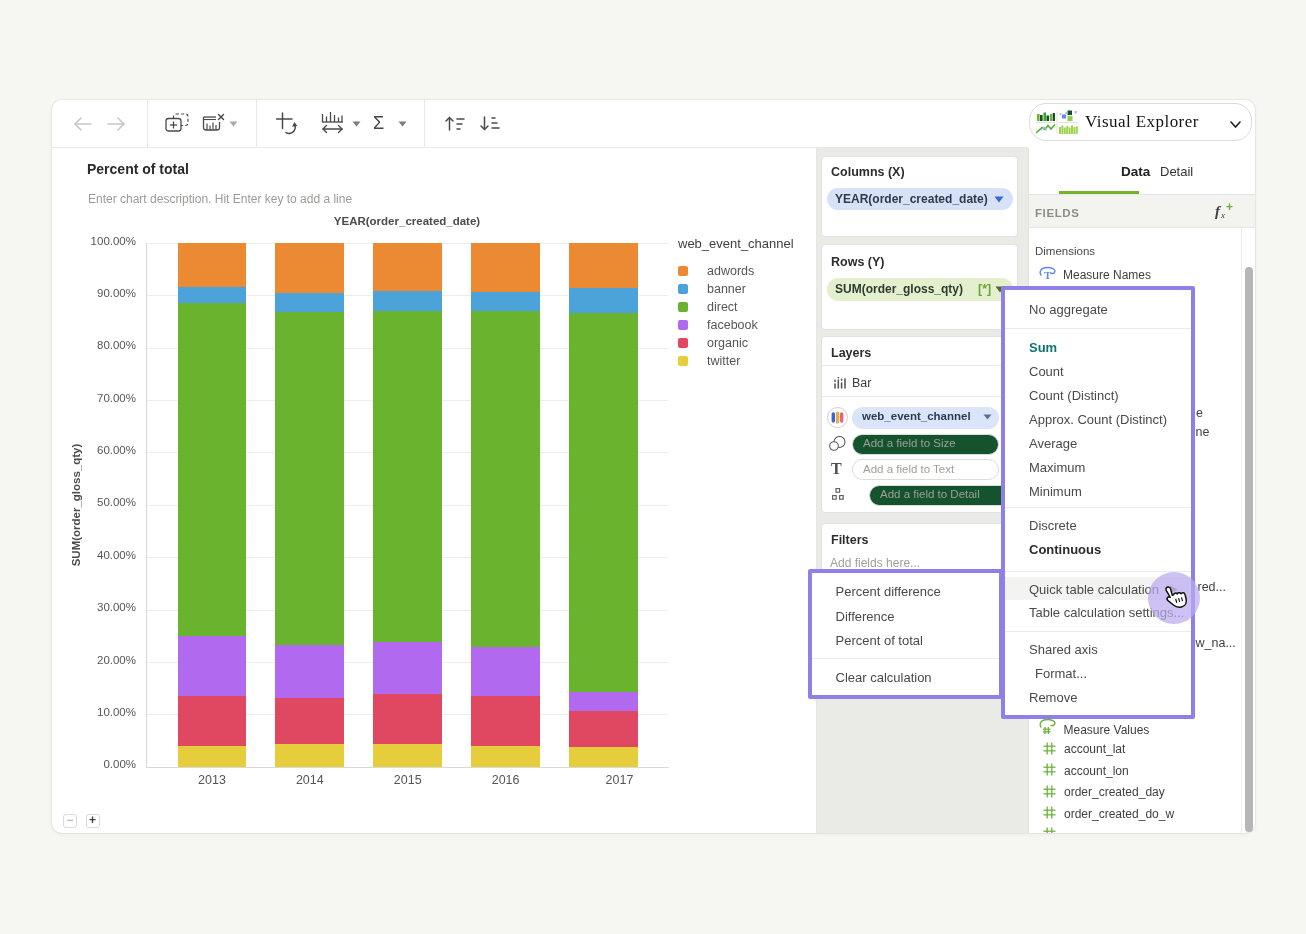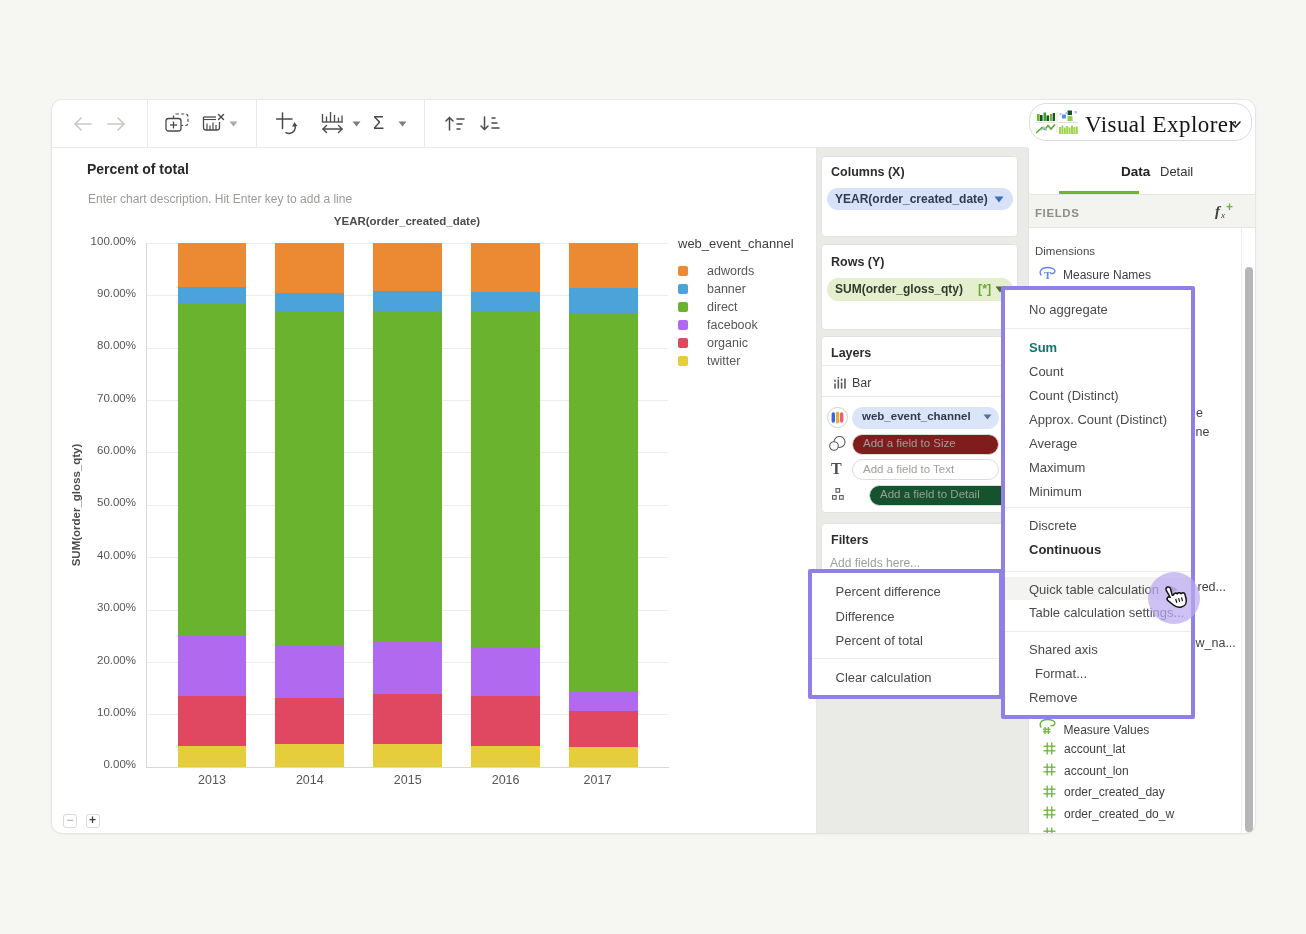--- a/index.html
+++ b/index.html
@@ -63,21 +63,21 @@
 <div class="ylab" style="top:653.5px;">20.00%</div>
 <div class="ylab" style="top:705.8px;">10.00%</div>
 <div class="ylab" style="top:758.1px;">0.00%</div>
 
 <div class="abs" style="left:75.5px;top:505px;transform:translate(-50%,-50%) rotate(-90deg);font-size:11.5px;font-weight:bold;color:#4c4c4c;white-space:nowrap;">SUM(order_gloss_qty)</div>
 
 <div class="xlab" style="left:177.5px;">2013</div>
 <div class="xlab" style="left:275.3px;">2014</div>
 <div class="xlab" style="left:373.2px;">2015</div>
 <div class="xlab" style="left:471.1px;">2016</div>
-<div class="xlab" style="left:563px;">2017</div>
+<div class="xlab" style="left:585px;">2017</div>
 
 <div id="bars">
 <div class="seg" style="left:177.5px;top:243px;height:44px;background:#ec8a33;"></div>
 <div class="seg" style="left:177.5px;top:287px;height:16px;background:#4ba3da;"></div>
 <div class="seg" style="left:177.5px;top:303px;height:333px;background:#6ab32f;"></div>
 <div class="seg" style="left:177.5px;top:636px;height:59.5px;background:#b169f0;"></div>
 <div class="seg" style="left:177.5px;top:695.5px;height:50.0px;background:#e04862;"></div>
 <div class="seg" style="left:177.5px;top:745.5px;height:21.0px;background:#e6cd3c;"></div>
 <div class="seg" style="left:275.3px;top:243px;height:49.5px;background:#ec8a33;"></div>
 <div class="seg" style="left:275.3px;top:292.5px;height:19.5px;background:#4ba3da;"></div>
@@ -168,21 +168,21 @@
     <span style="position:absolute;left:10px;top:3px;font-size:11.5px;font-weight:bold;color:#2e3a52;">web_event_channel</span>
     <svg style="position:absolute;right:7px;top:7.5px;" width="9" height="6" viewBox="0 0 9 6">
         <path d="M0.5 0.5 L8.5 0.5 L4.5 5.5 Z" fill="#5a6f96"></path>
       </svg>
   </div>
 
   <svg style="position:absolute;left:7px;top:99px;" width="17" height="15" viewBox="0 0 17 15">
     <circle cx="10.5" cy="6" r="5.5" fill="none" stroke="#5a5a5a" stroke-width="1.1"></circle>
     <circle cx="5" cy="10" r="4.3" fill="#fff" stroke="#5a5a5a" stroke-width="1.1"></circle>
   </svg>
-  <div class="pill" style="left:30px;top:96.5px;width:147px;height:21px;background:#7f1d1d;border:1px solid #dcdcd9;">
+  <div class="pill" style="left:30px;top:96.5px;width:147px;height:21px;background:#14532d;border:1px solid #dcdcd9;">
     <span style="position:absolute;left:10px;top:2.5px;font-size:11.5px;color:#9e9e9b;">Add a field to Size</span>
   </div>
 
   <div class="abs" style="left:9px;top:123px;font-family:'Liberation Serif',serif;font-size:16px;font-weight:bold;color:#4f4f4f;">T</div>
   <div class="pill" style="left:30px;top:122px;width:147px;height:21px;background:#fff;border:1px solid #dcdcd9;">
     <span style="position:absolute;left:10px;top:2.5px;font-size:11.5px;color:#9e9e9b;">Add a field to Text</span>
   </div>
 
   <svg style="position:absolute;left:10px;top:151px;" width="12" height="12" viewBox="0 0 12 12">
     <g fill="none" stroke="#5a5a5a" stroke-width="1.1">
@@ -456,16 +456,16 @@
     <rect x="23" y="17" width="2" height="7"></rect>
       <rect x="25.4" y="15.5" width="2" height="8.5"></rect>
       <rect x="27.8" y="17.5" width="2" height="6.5"></rect>
       <rect x="30.2" y="16" width="2" height="8"></rect>
       <rect x="32.6" y="17.5" width="2" height="6.5"></rect>
       <rect x="35" y="15.5" width="2" height="8.5"></rect>
       <rect x="37.4" y="17" width="2" height="7"></rect>
       <rect x="39.8" y="16.5" width="2" height="7.5"></rect>
   </g>
 </svg>
-<div class="abs" style="left:1085px;top:112px;font-family:'Liberation Serif',serif;font-size:23px;letter-spacing:0.45px;color:#141414;">Visual Explorer</div>
+<div class="abs" style="left:1085px;top:112px;font-family:'Liberation Serif',serif;font-size:17px;letter-spacing:0.45px;color:#141414;">Visual Explorer</div>
 <svg style="position:absolute;left:1230px;top:120.5px;" width="11" height="7" viewBox="0 0 11 7">
     <path d="M1 1 L5.5 6 L10 1" fill="none" stroke="#222" stroke-width="1.6" stroke-linecap="round"></path>
   </svg>
 
 </body></html>

